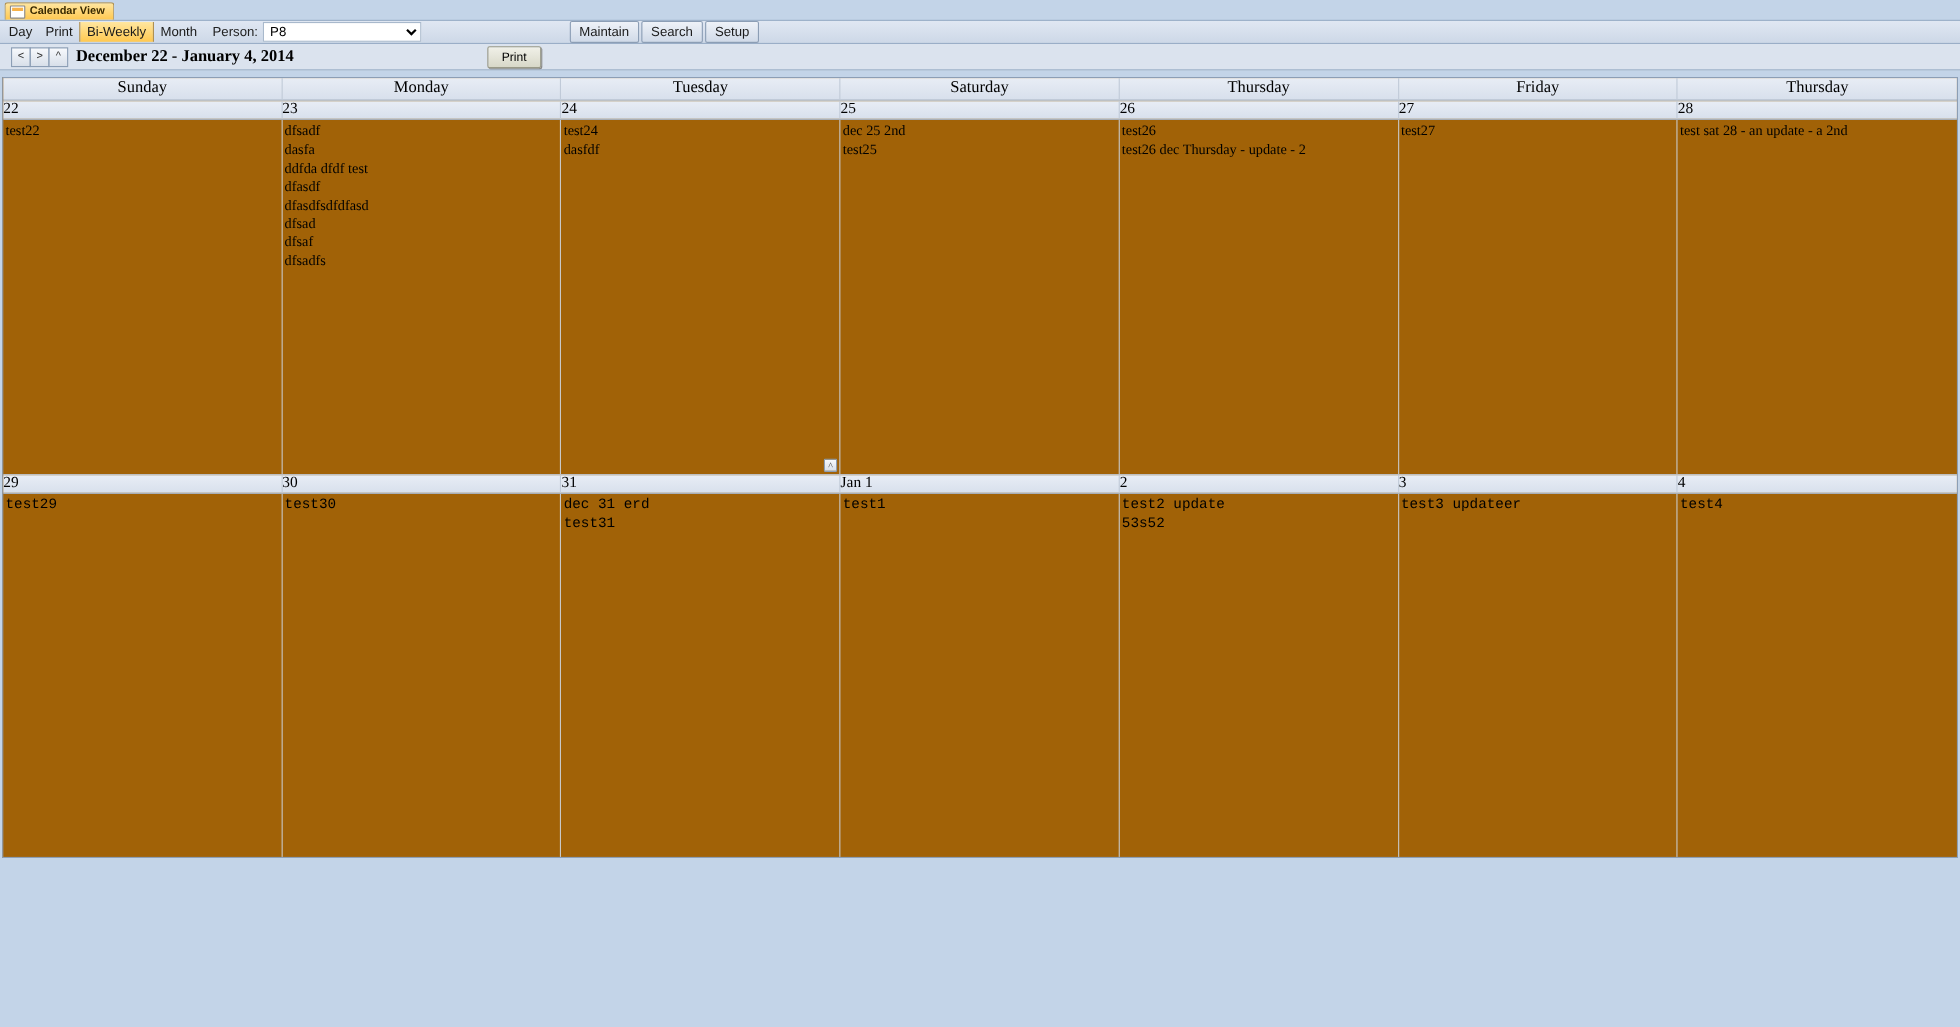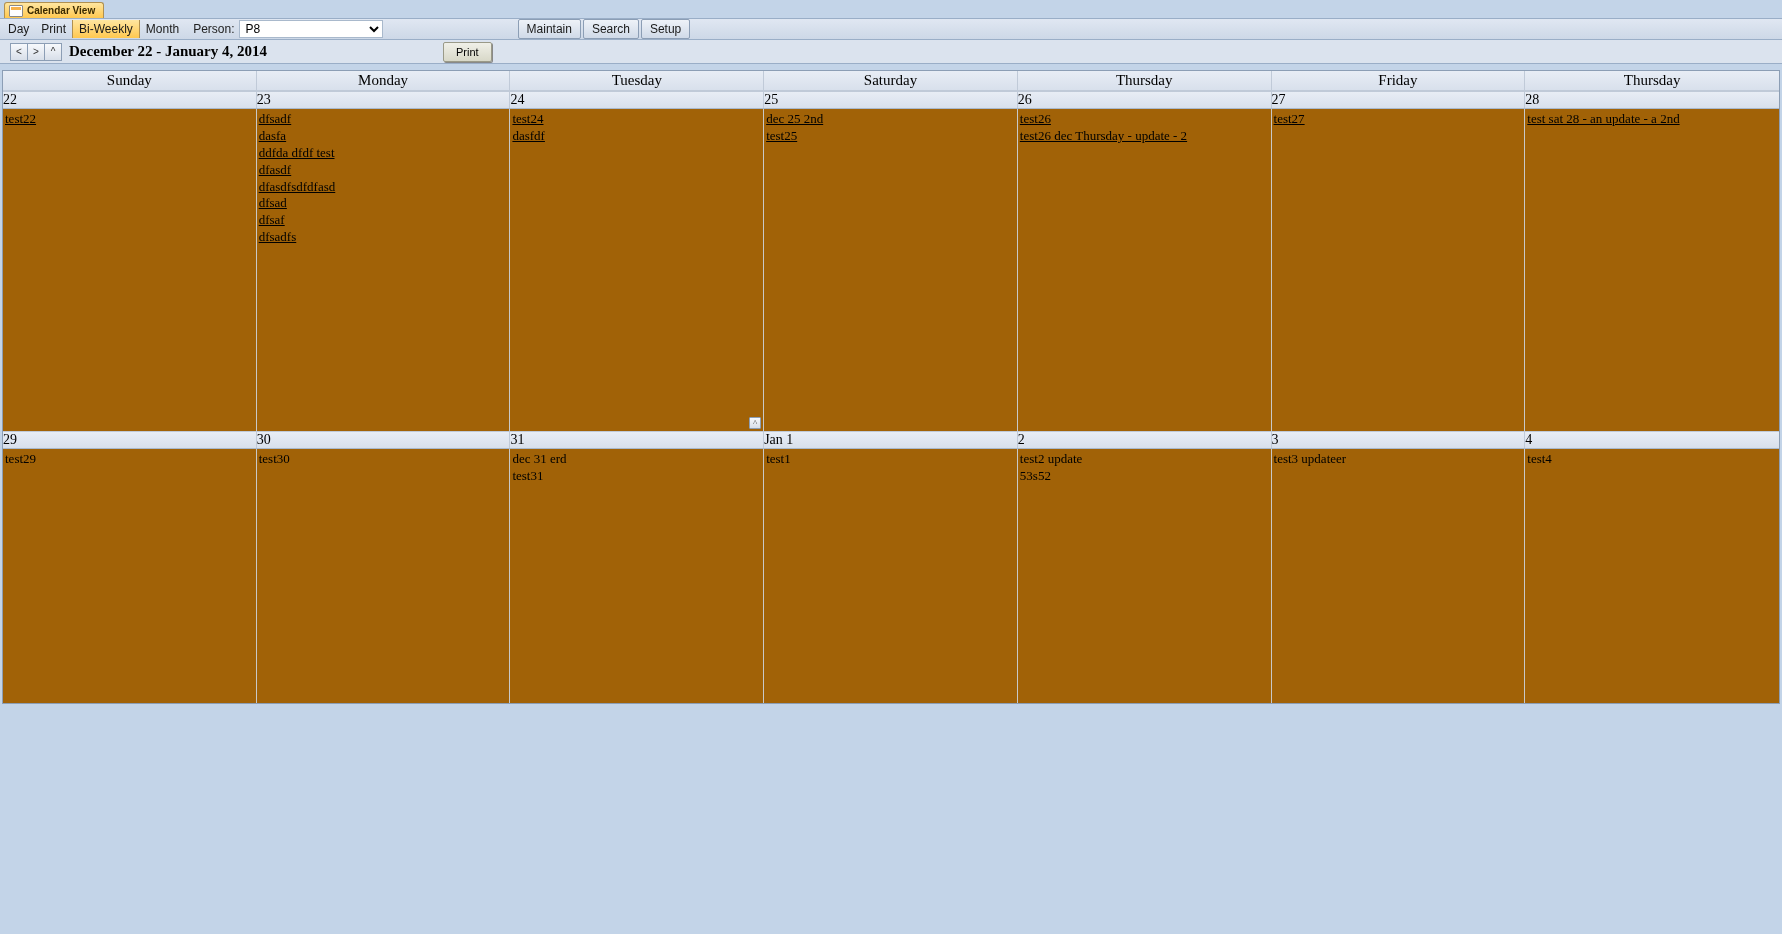--- a/index.html
+++ b/index.html
@@ -176,22 +176,22 @@
   .body-cell {
     border-right: 1px solid #c8c8c8;
     padding: 2px 2px;
     font-family: "Times New Roman", serif;
     font-size: 13px;
     line-height: 1.3;
     position: relative;
     overflow: hidden;
   }
   .body-cell:last-child { border-right: none; }
-  .body-row.week1 .body-cell { height: 322px; text-decoration: underline; }
-  .body-row.week2 .body-cell { height: 254px; }
+  .body-row.week1 .body-cell { height: 322px; }
+  .body-row.week2 .body-cell { height: 330px; font-family: Liberation Mono, monospace; }
   .event-line { white-space: nowrap; }
   .cell-marker {
     position: absolute;
     bottom: 2px;
     right: 2px;
     width: 12px;
     height: 12px;
     font-size: 9px;
     line-height: 10px;
     text-align: center;

